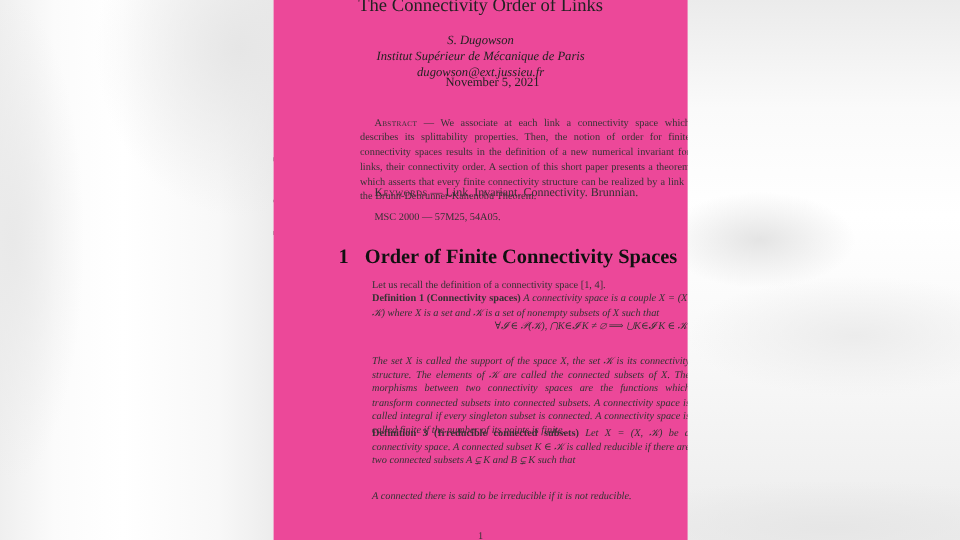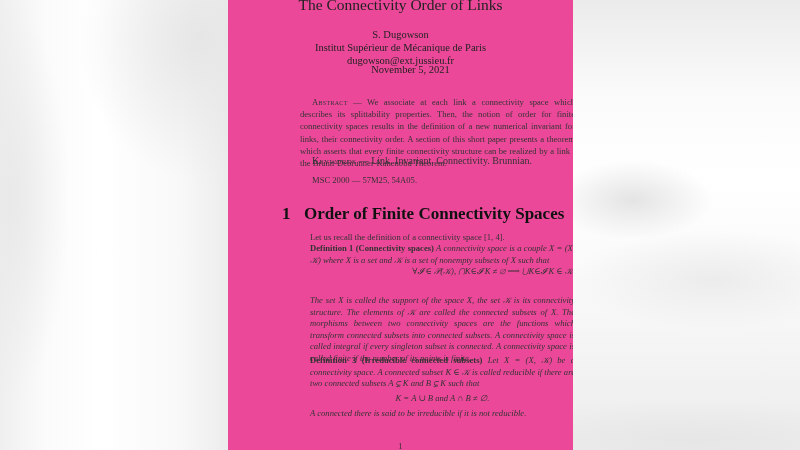--- a/index.html
+++ b/index.html
@@ -36,21 +36,21 @@
     position: absolute; left: 50%; top: 50%;
     transform: translate(-50%, -50%) rotate(-90deg);
     white-space: nowrap; letter-spacing: 0.2px;
   }
   .title {
     position: absolute; top: -4px; left: 0; width: 345px; text-align: center;
     font-size: 15.5px; color: #222;
   }
   .author {
     position: absolute; top: 28px; left: 0; width: 345px; text-align: center;
-    font-size: 10.5px; line-height: 13px;
+    font-size: 10.5px; line-height: 13px; font-style: italic;
   }
   .date {
     position: absolute; top: 64px; left: 0; width: 345px; text-align: center;
     font-size: 10.5px;
     padding-left: 10px;
   }
   .abstract {
     position: absolute; top: 96px; left: 72px; width: 275px;
     font-size: 8.6px; line-height: 12.2px; text-align: justify; color: #333;
     text-indent: 12px;
@@ -124,18 +124,17 @@
   <div class="body-text p-recall">Let us recall the definition of a connectivity space [1, 4].</div>
 
   <div class="body-text p-def1"><span class="bold">Definition 1 (Connectivity spaces)</span><i> A connectivity space is a couple X = (X, 𝒦) where X is a set and 𝒦 is a set of nonempty subsets of X such that</i></div>
 
   <div class="p-def1-math">∀𝓘 ∈ 𝒫(𝒦),  ⋂K∈𝓘 K ≠ ∅ ⟹ ⋃K∈𝓘 K ∈ 𝒦.</div>
 
   <div class="body-text p-def1-after">The set X is called the support of the space X, the set 𝒦 is its connectivity structure. The elements of 𝒦 are called the connected subsets of X. The morphisms between two connectivity spaces are the functions which transform connected subsets into connected subsets. A connectivity space is called integral if every singleton subset is connected. A connectivity space is called finite if the number of its points is finite.</div>
 
   <div class="body-text p-def2"><span class="bold">Definition 3 (Irreducible connected subsets)</span><span> Let X = (X, 𝒦) be a connectivity space. A connected subset K ∈ 𝒦 is called reducible if there are two connected subsets A ⊊ K and B ⊊ K such that</span></div>
 
-  <div class="p-def2-math">K = A ∪ B and A ∩ B ≠ ∅.</div>
 
   <div class="body-text p-def2-after">A connected there is said to be irreducible if it is not reducible.</div>
 
   <div class="pagenum">1</div>
 </div>
 
 </body></html>

